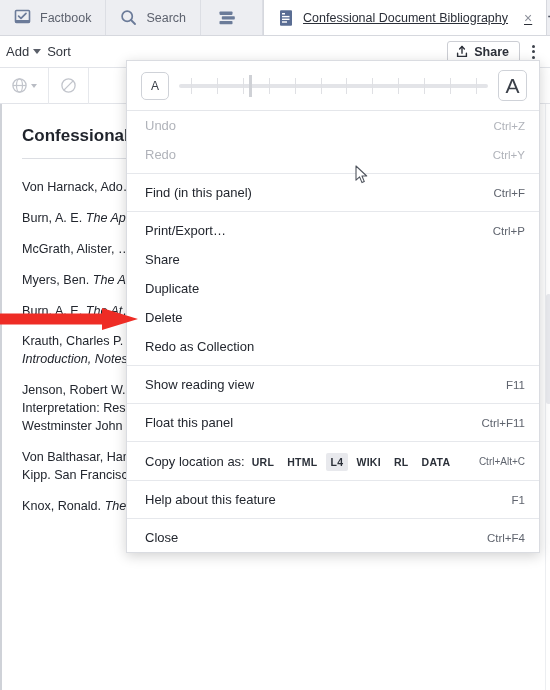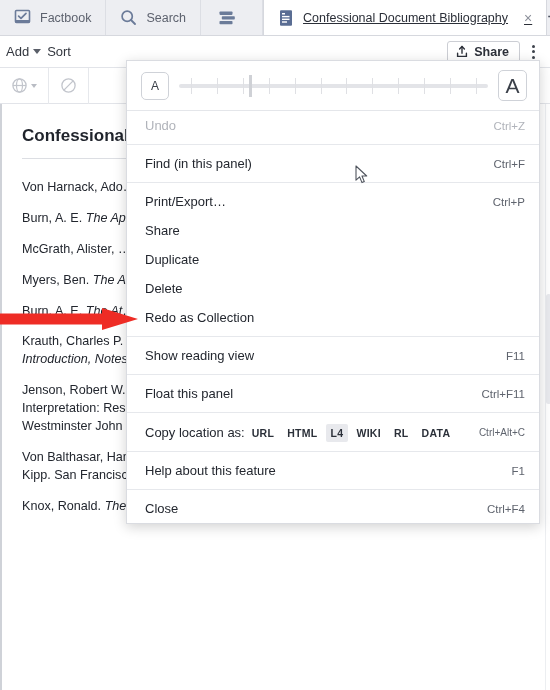--- a/index.html
+++ b/index.html
@@ -407,20 +407,24 @@
         <div class="slider-thumb" id="slider-thumb" style="left: 23%;"></div>
       </div>
       <div class="abtn big">A</div>
     </div>
 
     <div id="menu-items">
         <div class="mi disabled">
           <span>Undo</span>
           <span class="accel">Ctrl+Z</span>
         </div>
+        <div class="mi disabled">
+          <span>Redo</span>
+          <span class="accel">Ctrl+Y</span>
+        </div>
         <div class="msep"></div>
         <div class="mi">
           <span>Find (in this panel)</span>
           <span class="accel">Ctrl+F</span>
         </div>
         <div class="msep"></div>
         <div class="mi">
           <span>Print/Export…</span>
           <span class="accel">Ctrl+P</span>
         </div>

